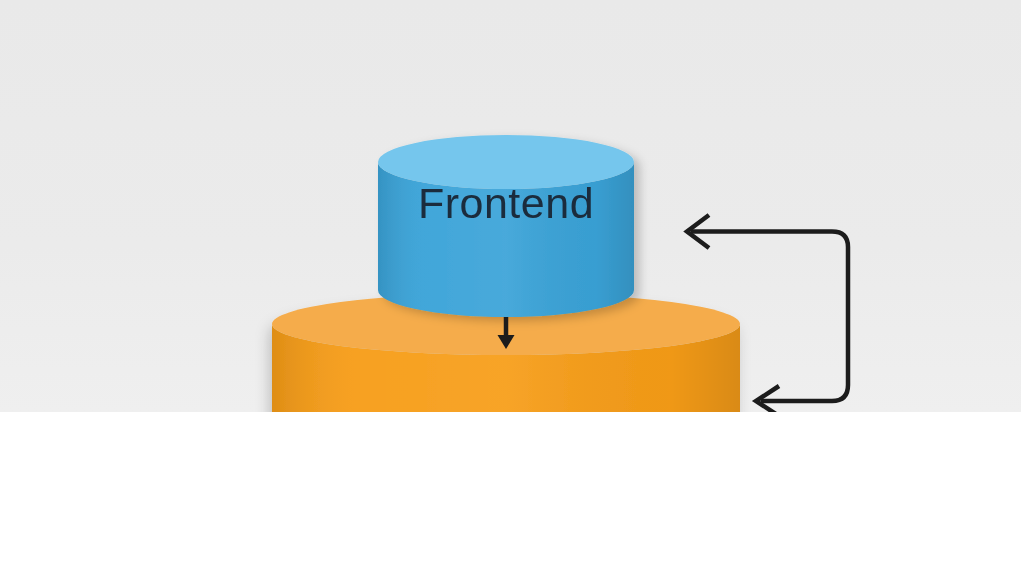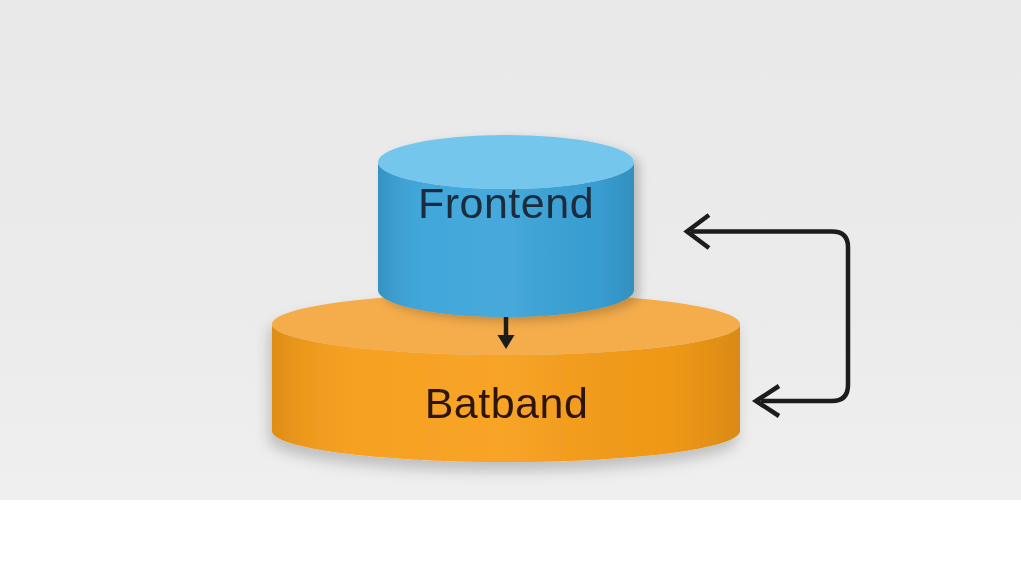--- a/index.html
+++ b/index.html
@@ -3,21 +3,21 @@
 <meta charset="utf-8">
 <style>
   html, body {
     margin: 0;
     padding: 0;
     font-family: "Liberation Sans", sans-serif;
   }
   .canvas {
     position: relative;
     width: 1021px;
-    height: 500px;
+    height: 412px;
     background: linear-gradient(180deg, #e9e9e9 0%, #ebebeb 60%, #efefef 100%);
     overflow: hidden;
   }
   .canvas svg {
     position: absolute;
     left: 0;
     top: 0;
   }
   .cyl-label {
     position: absolute;
@@ -82,15 +82,14 @@
     </g>
 
     <g fill="none" stroke="#1c1c1c" stroke-width="4.5">
       <path d="M 691 231.5 H 832 Q 848 231.5 848 247 V 385 Q 848 401 832 401 H 761" stroke="#1c1c1c"></path>
       <polyline points="709,215 687,231.5 709,248" stroke="#1c1c1c"></polyline>
       <polyline points="779,386 756,401 779,416" stroke="#1c1c1c"></polyline>
     </g>
   </svg>
 
   <div class="cyl-label label-blue frontend">Frontend</div>
-  <div class="cyl-label label-orange batband">Batband</div>
 
 </div>
 
 </body></html>

